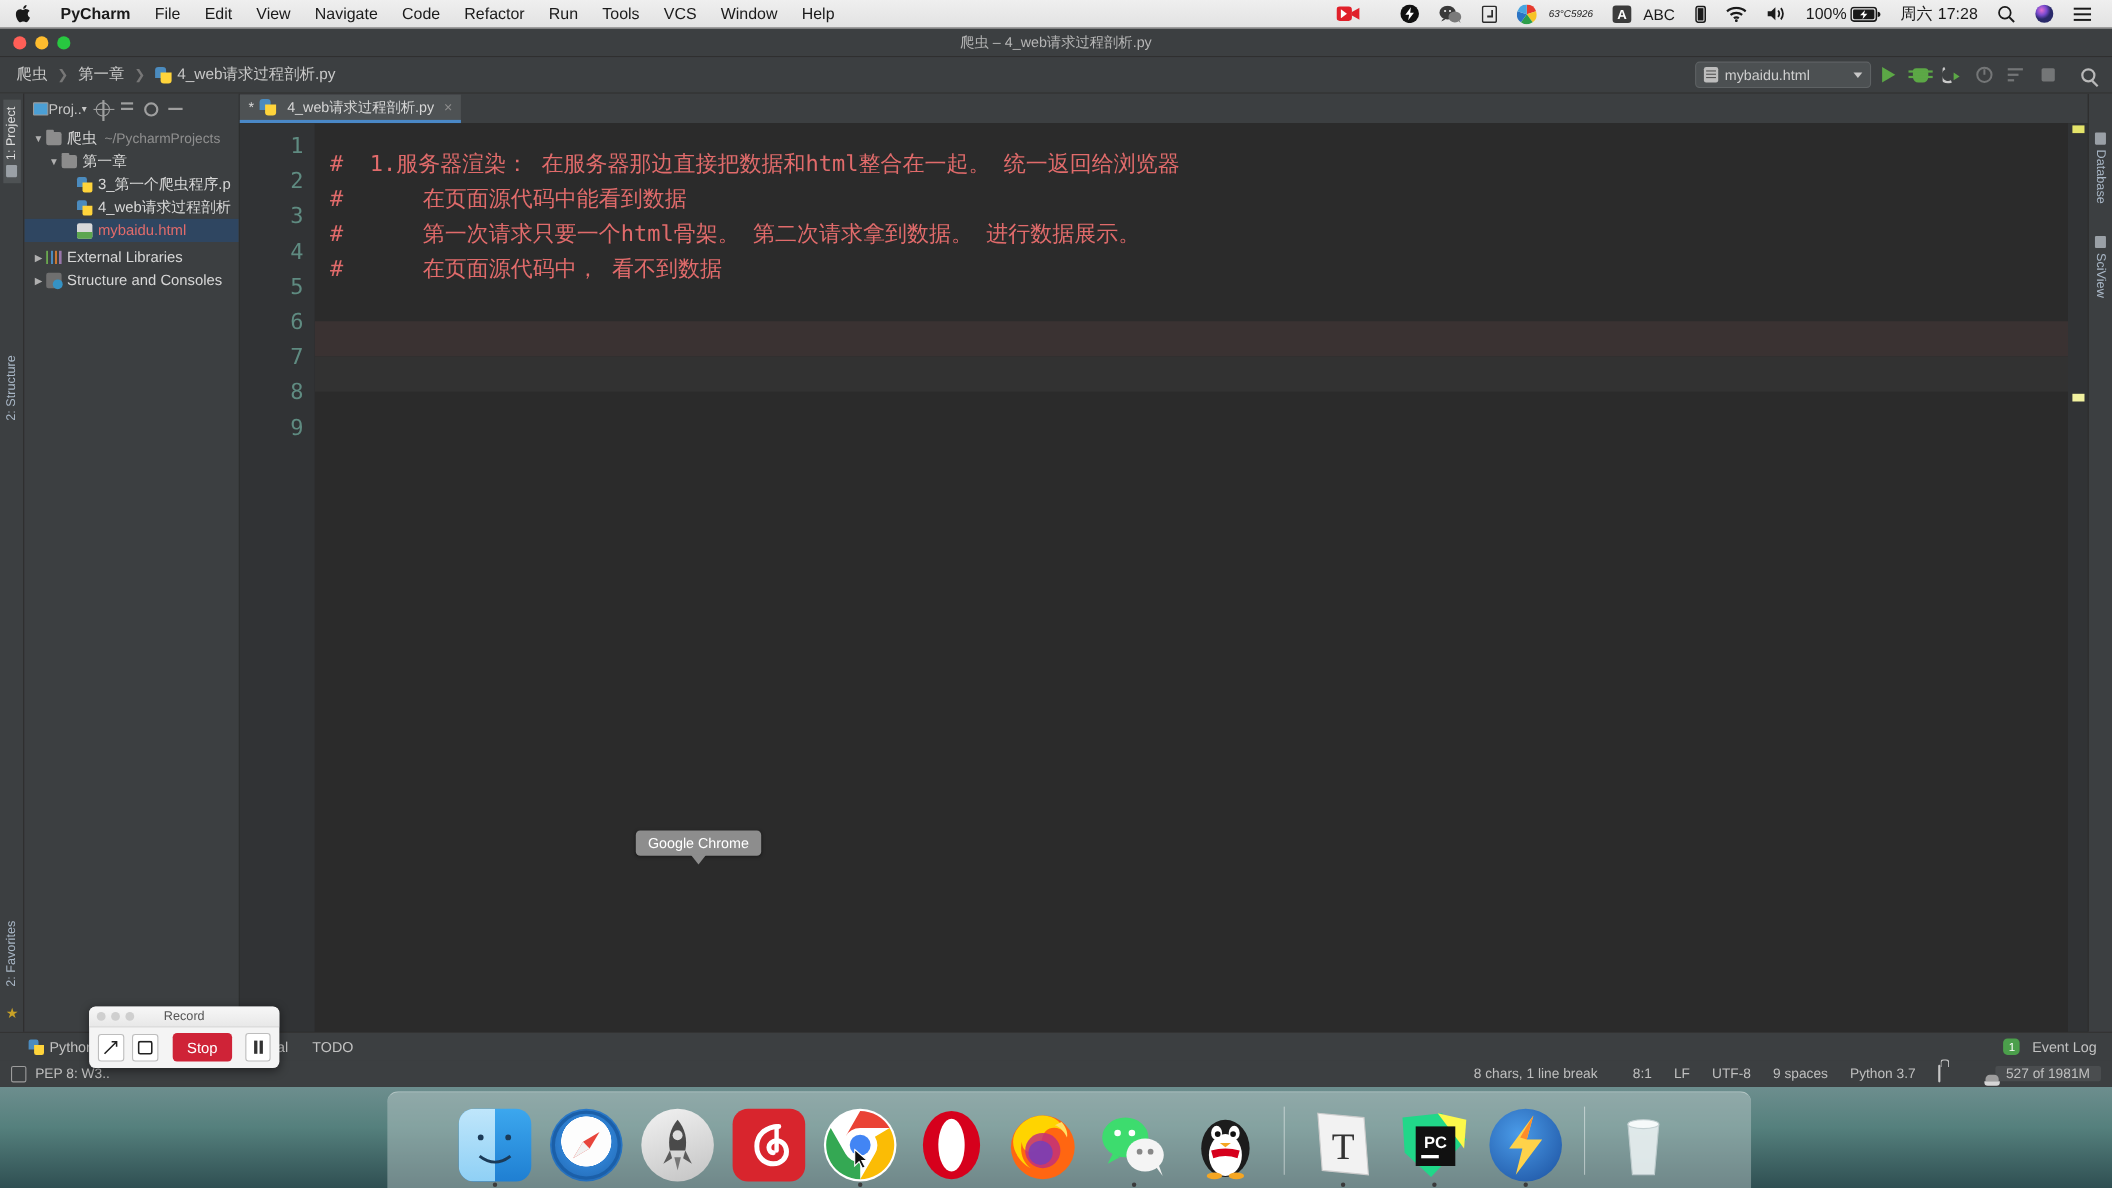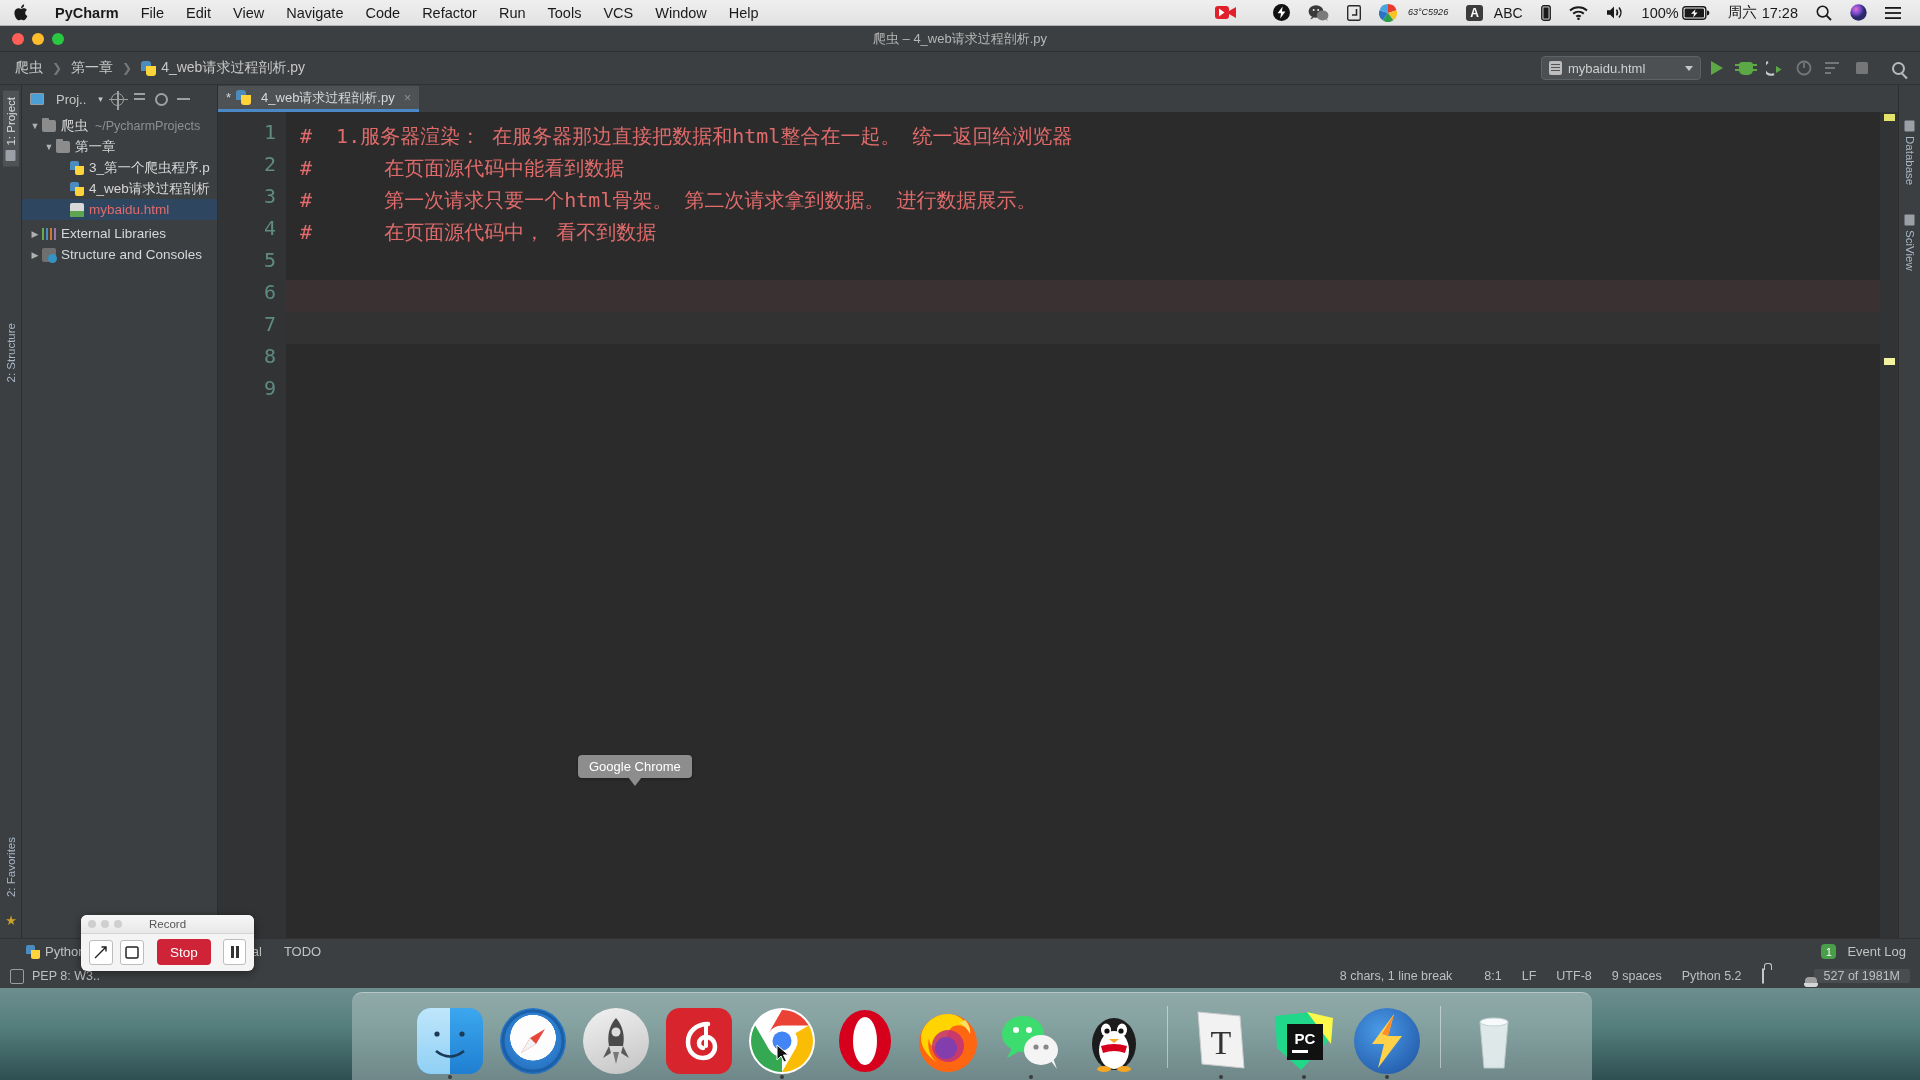--- a/index.html
+++ b/index.html
@@ -100,21 +100,21 @@
 
   
   #project{
     width:196px; background:#3c3f41; display:flex; flex-direction:column;
     border-right:1px solid #2e2e2e;
   }
   #projhead{
     height:28px; display:flex; align-items:center; gap:0px; padding:0 4px;
     font-size:13px; color:#c6c6c6;
   }
-  #projhead .lbl{ display:flex; align-items:center; gap:12px; padding:0 4px; }
+  #projhead .lbl{ display:flex; align-items:center; gap:0; padding:0 4px; }
   .projicon{ width:14px;height:12px;background:#4b9fd5;border:1px solid #9a9a9a;border-radius:1px;}
   .hicon{ width:22px;height:22px;display:flex;align-items:center;justify-content:center;opacity:.85;}
   .crosshair{width:13px;height:13px;border:1.5px solid #b0b0b0;border-radius:50%;position:relative;}
   .crosshair:after{content:"";position:absolute;left:-3px;top:5px;width:19px;height:1.5px;background:#b0b0b0;}
   .crosshair:before{content:"";position:absolute;top:-3px;left:5px;height:19px;width:1.5px;background:#b0b0b0;}
   .collapse{width:13px;height:12px;position:relative;}
   .collapse:before{content:"";position:absolute;top:0;left:1px;width:11px;height:2px;background:#b0b0b0;
       box-shadow:0 5px 0 0 #b0b0b0;}
   .gear{width:13px;height:13px;border:2.5px solid #b0b0b0;border-radius:50%;}
   .minus{width:13px;height:2px;background:#b0b0b0;}
@@ -148,21 +148,21 @@
   .etab .x{ color:#8d8d8d; font-size:13px; margin-left:4px; }
 
   #editorbody{ flex:1; display:flex; min-height:0; position:relative; background:#2b2b2b; }
   #gutter{
     width:68px; background:#313335; position:relative; flex:none;
     font-family:"DejaVu Sans Mono", monospace; font-size:20px; color:#5f8b81;
     text-align:right; padding-top:4px;
   }
   .gline{ height:32px; line-height:32px; padding-right:10px; position:relative;}
   #code{
-    flex:1; position:relative; padding-top:8px; min-width:0; overflow:hidden;
+    flex:1; position:relative; padding-top:20px; min-width:0; overflow:hidden;
     font-family:"DejaVu Sans Mono", monospace; font-size:20px;
   }
   .cline{ height:32px; line-height:32px; white-space:pre; padding-left:14px; color:#e16b6b; position:relative;}
   .cline.caretline{ background:#323232; }
   .sel{ background:#8c7b7b; color:#e16b6b; }
   .bulb{
     display:inline-block; width:14px; height:14px; border-radius:50% 50% 40% 40%;
     background:radial-gradient(circle at 40% 35%, #ffd95e, #e8a317);
     vertical-align:middle; margin:0 3px; position:relative; top:4px;
   }
@@ -619,21 +619,21 @@
     <div class="peprow">
       <span class="pepbox"></span>
       <span>PEP 8: W3..</span>
     </div>
     <div class="right">
       <span class="si">8 chars, 1 line break</span>
       <span class="si" style="padding-left:22px">8:1</span>
       <span class="si">LF</span>
       <span class="si">UTF-8</span>
       <span class="si">9 spaces</span>
-      <span class="si">Python 5.2</span>
+      <span class="si">Python 3.7</span>
       <span class="si"><span class="lockico"></span></span>
       <span class="si"><span class="inspectico"></span></span>
       <span class="si"><span class="hatico"></span></span>
       <span class="si memgauge">527 of 1981M</span>
     </div>
   </div>
 </div>
 
 <div id="recpanel">
   <div class="rphead">

